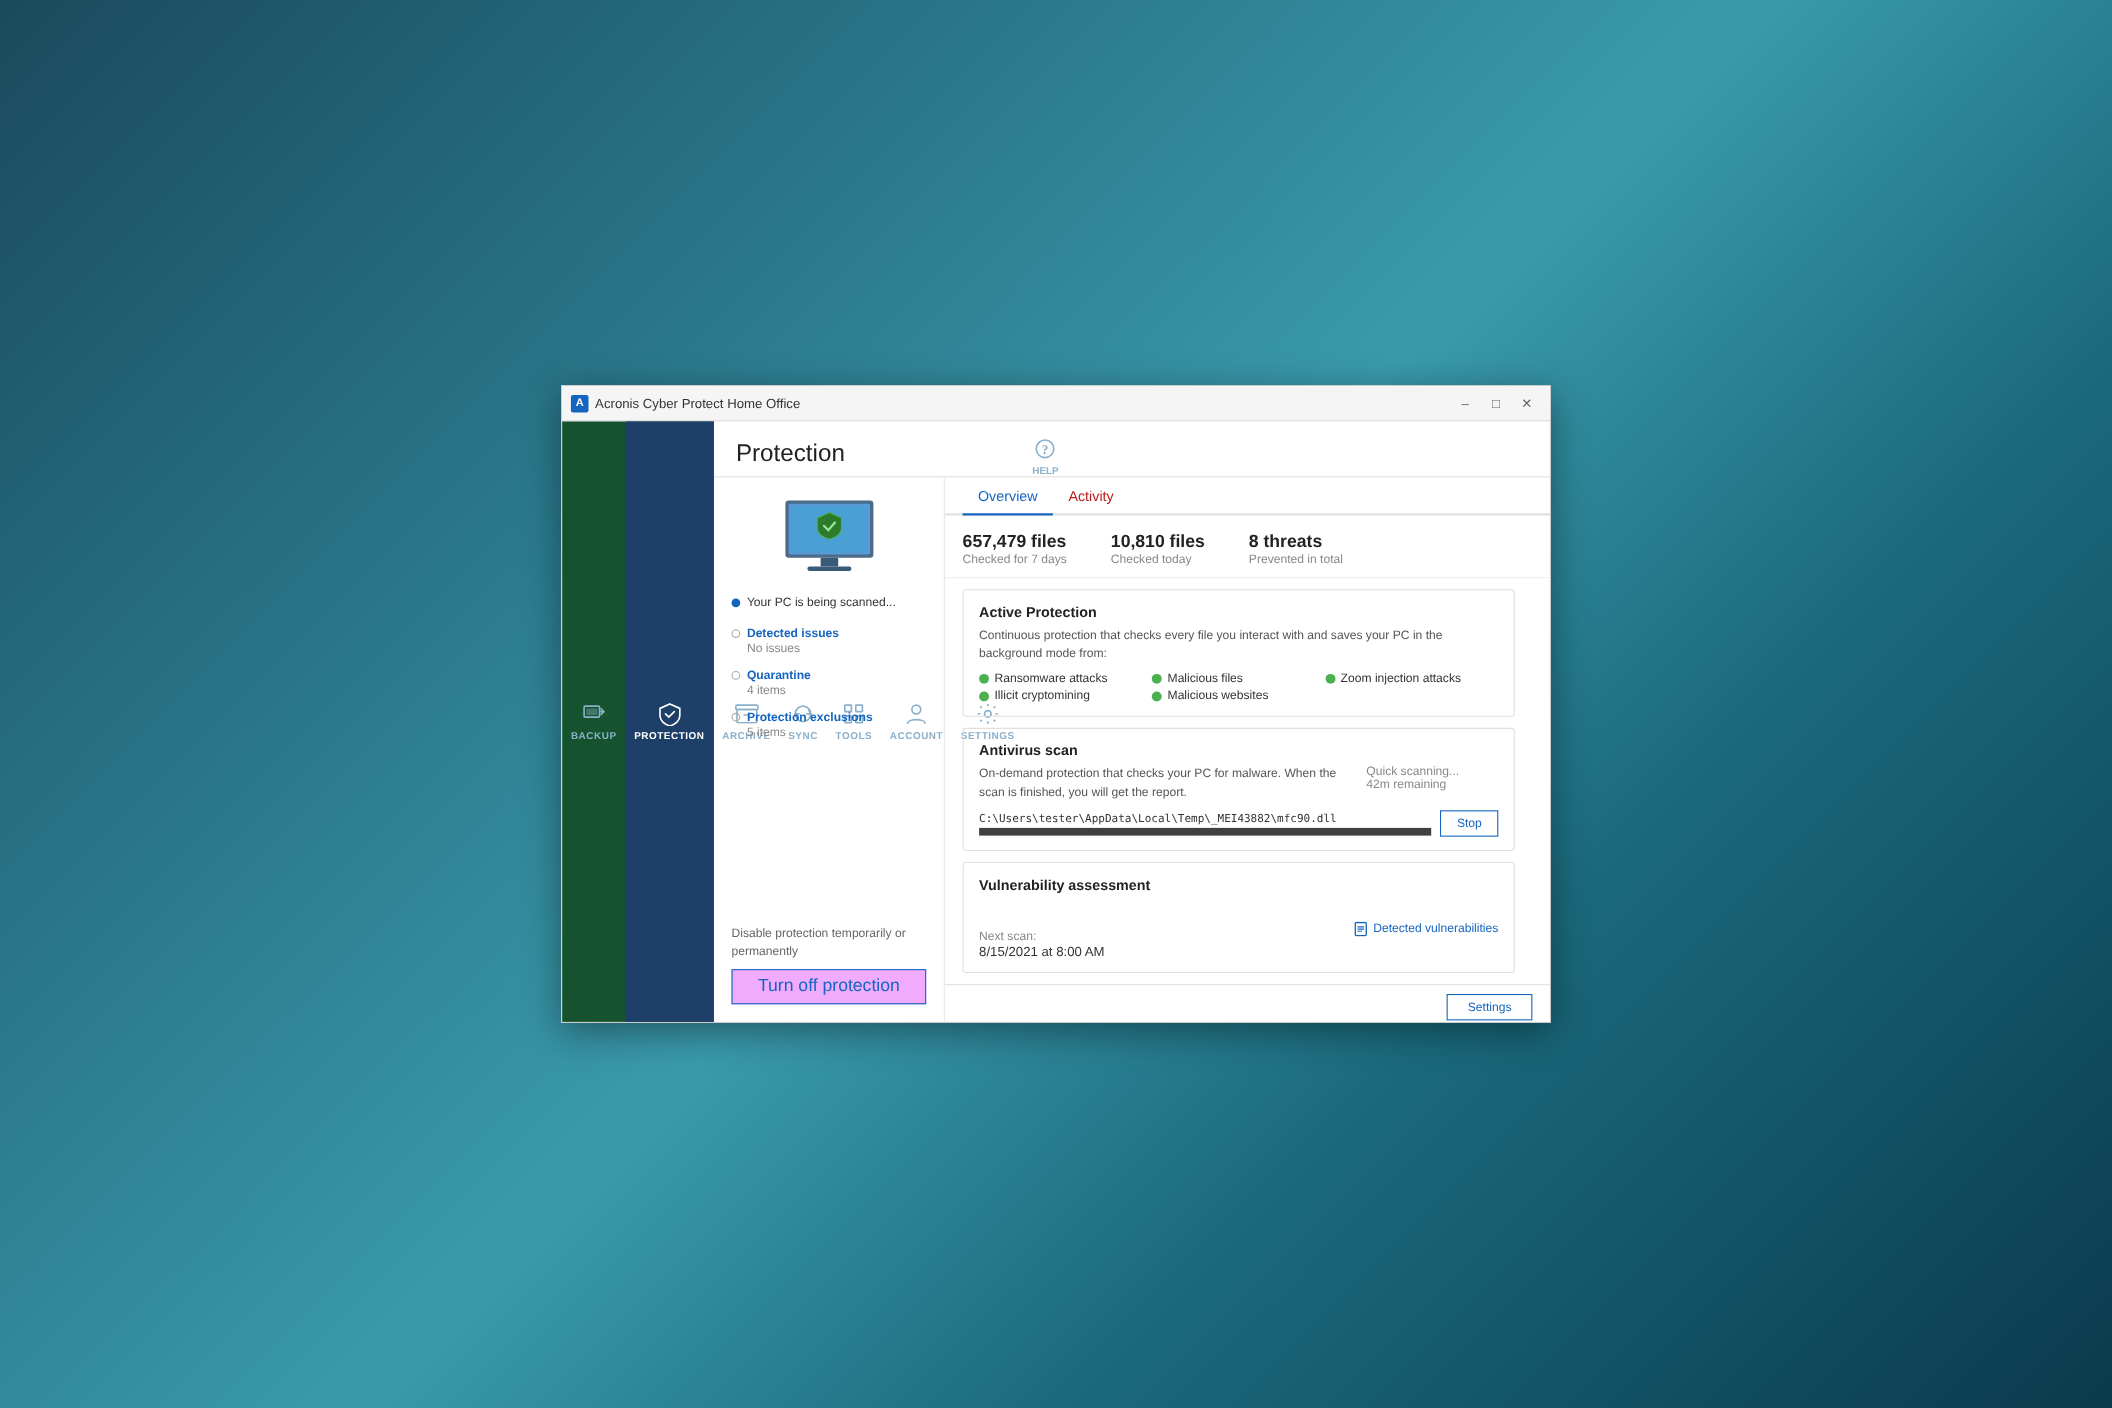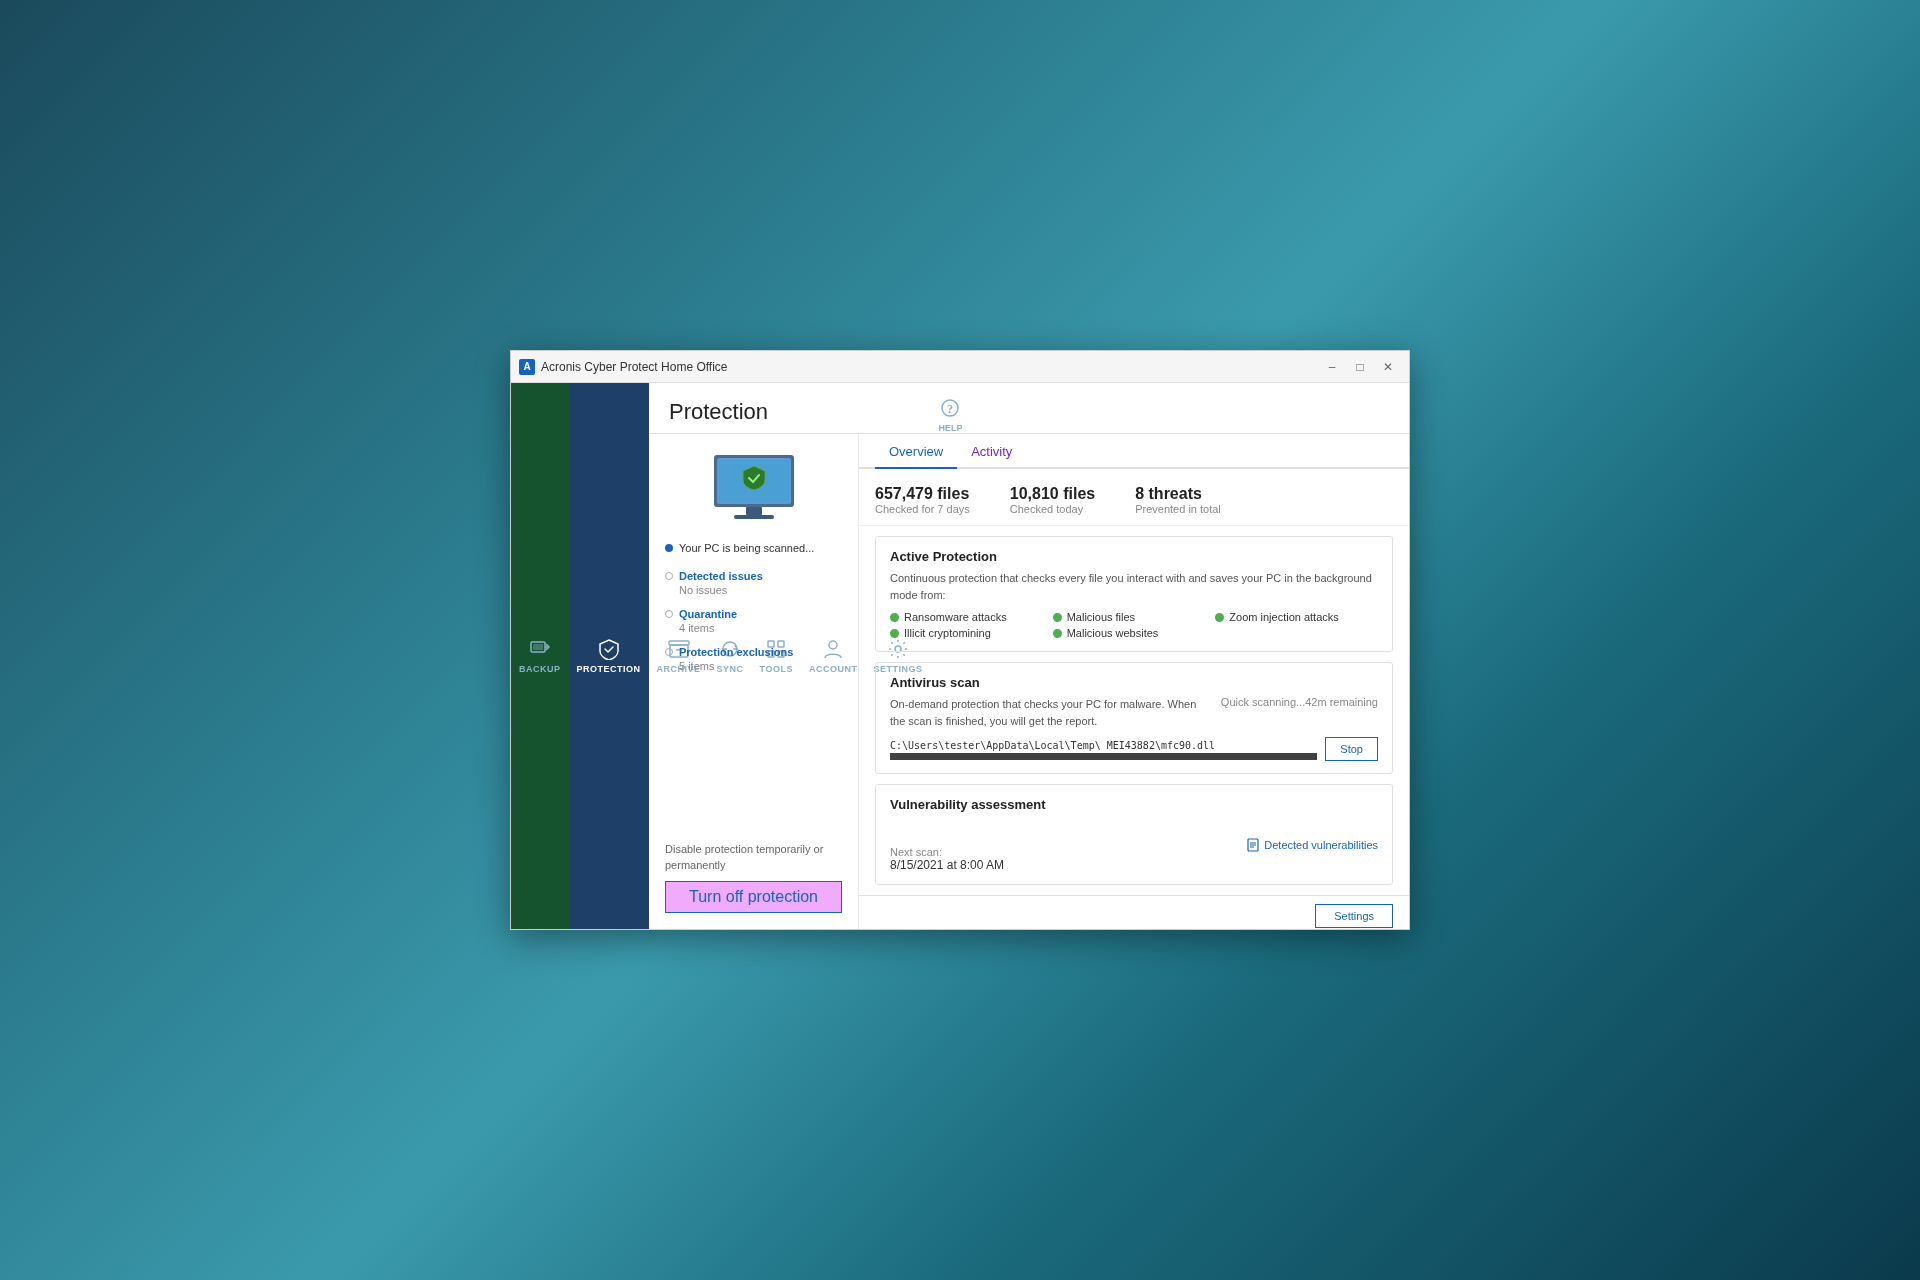--- a/index.html
+++ b/index.html
@@ -215,21 +215,21 @@
     }
     .tabs {
       display: flex;
       border-bottom: 2px solid #e0e0e0;
       padding: 0 16px;
       flex-shrink: 0;
     }
     .tab {
       padding: 10px 14px 8px 14px;
       font-size: 13px;
-      color: #6d28d9;
+      color: #b91c1c;
       cursor: pointer;
       border-bottom: 2px solid transparent;
       margin-bottom: -2px;
     }
     .tab.active {
       color: #1565c0;
       border-bottom-color: #1565c0;
     }
     .stats-row {
       display: flex;
@@ -243,21 +243,21 @@
       font-size: 16px;
       font-weight: 600;
       color: #222;
     }
     .stat-label {
       font-size: 11px;
       color: #888;
     }
     .cards-area {
       flex: 1;
-      padding: 10px 16px 10px 16px;
+      padding: 10px 32px 10px 16px;
       display: flex;
       flex-direction: column;
       gap: 10px;
     }
     .card {
       border: 1px solid #e0e0e0;
       border-radius: 3px;
       padding: 12px 14px;
     }
     .card-title {
@@ -297,22 +297,22 @@
       gap: 12px;
     }
     .scan-desc {
       font-size: 11px;
       color: #555;
       line-height: 1.5;
       flex: 1;
     }
     .scan-progress-area {
       display: flex;
-      flex-direction: row;
-      align-items: flex-end;
+      flex-direction: column;
+      align-items: flex-start;
       min-width: 120px;
     }
     .scanning-label {
       font-size: 11px;
       color: #888;
     }
     .remaining-label {
       font-size: 11px;
       color: #888;
     }

